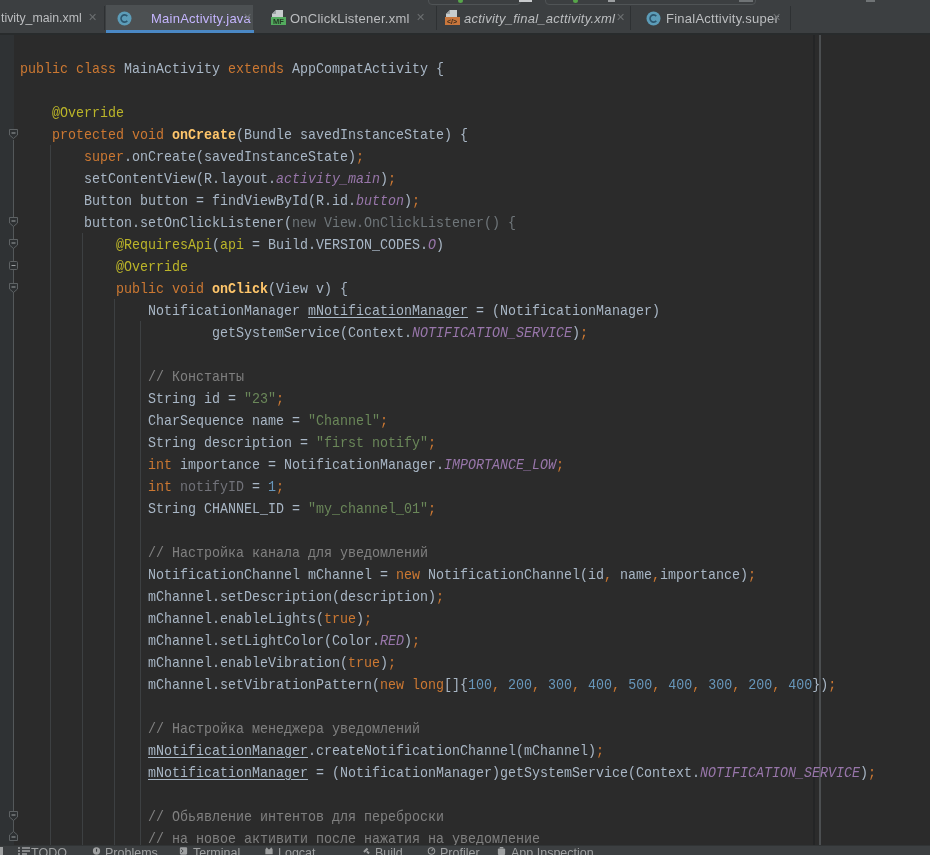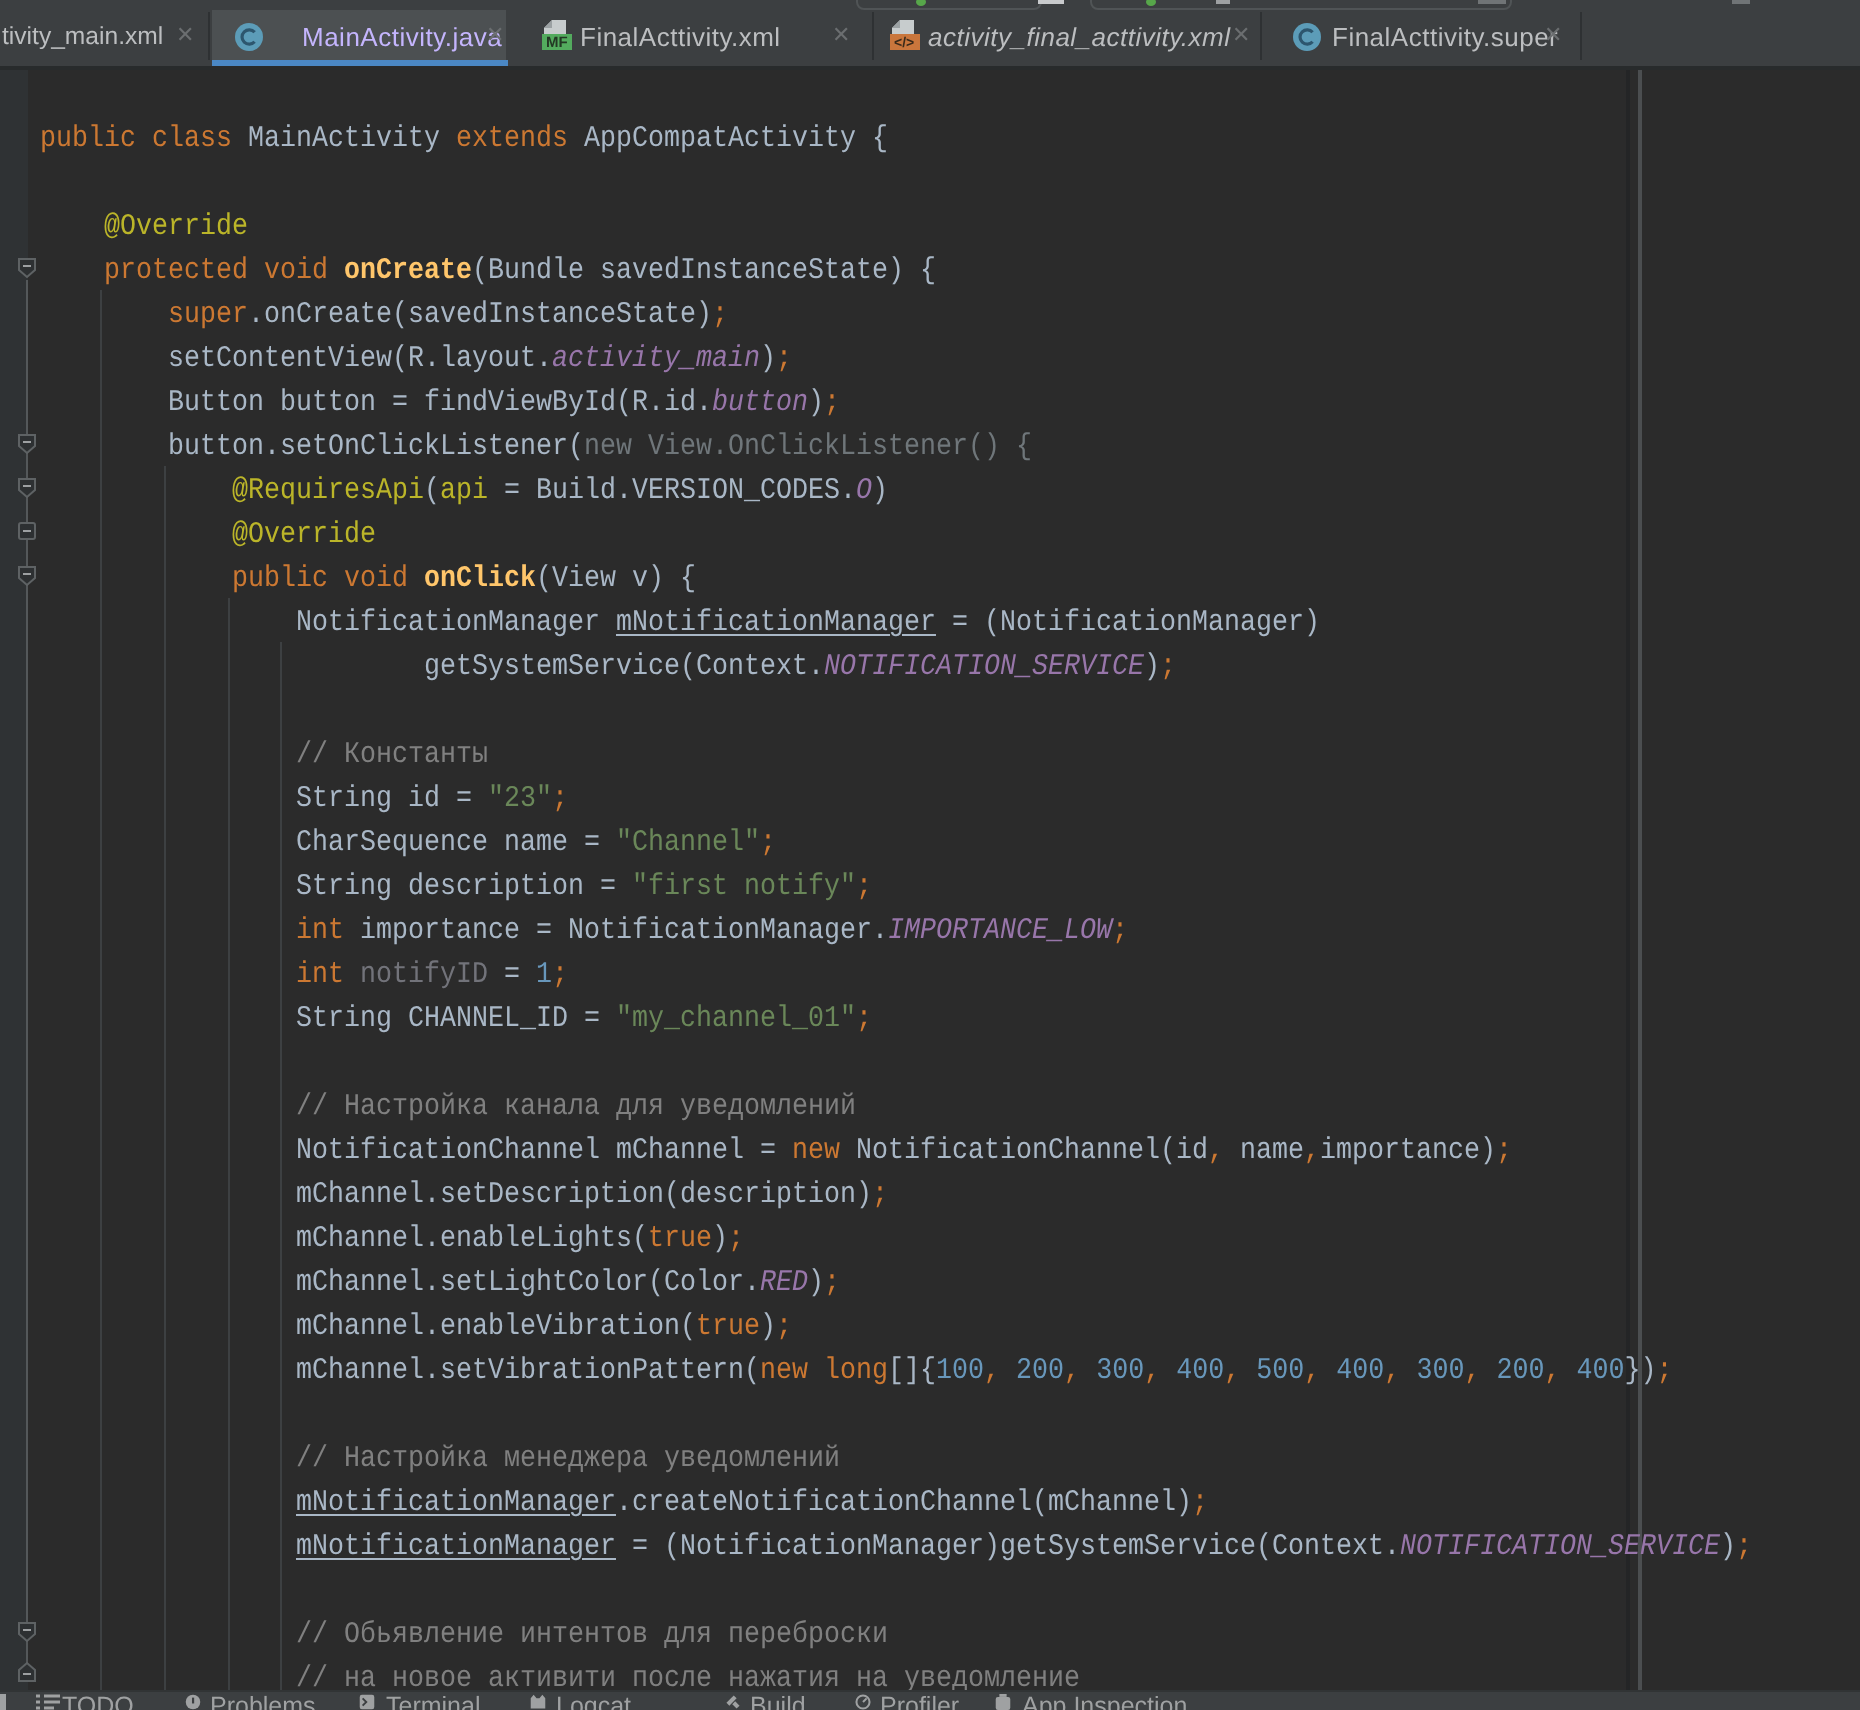--- a/index.html
+++ b/index.html
@@ -107,21 +107,21 @@
       <path d="M10.3 5.1 A3.6 3.6 0 1 0 10.3 9.9" fill="none" stroke="#2d566e" stroke-width="1.6"></path>
     </svg>
 <div class="tab-label" style="left:151px;color:#c4b5fd;">MainActivity.java</div>
 <div class="tab-x" style="left:243px;">✕</div>
 <svg class="abs" style="left:270px;top:9px;" width="17" height="17" viewBox="0 0 17 17">
       <path d="M6 1 h7 v8 h-11 v-4 z" fill="#c7cccd"></path>
       <path d="M6 1 L2 5 h4 z" fill="#9ba1a3"></path>
       <rect x="1" y="8" width="15" height="8" fill="#53ab5e"></rect>
       <text x="3" y="14.5" font-family="Liberation Sans" font-size="7.5" font-weight="bold" fill="#233824">MF</text>
     </svg>
-<div class="tab-label" style="left:290px;">FinalActtivity.xml</div>
+<div class="tab-label" style="left:290px;">OnClickListener.xml</div>
 <div class="tab-x" style="left:416px;">✕</div>
 <svg class="abs" style="left:444px;top:9px;" width="17" height="17" viewBox="0 0 17 17">
       <path d="M6 1 h7 v8 h-11 v-4 z" fill="#c7cccd"></path>
       <path d="M6 1 L2 5 h4 z" fill="#9ba1a3"></path>
       <rect x="1" y="8" width="15" height="8" fill="#c9763c"></rect>
       <text x="3" y="14.5" font-family="Liberation Sans" font-size="7" font-weight="bold" fill="#3a2a1a">&lt;/&gt;</text>
     </svg>
 <div class="tab-label" style="left:464px;font-style:italic;">activity_final_acttivity.xml</div>
 <div class="tab-x" style="left:616px;">✕</div>
 <svg class="abs" style="left:646px;top:11px;" width="15" height="15" viewBox="0 0 15 15">

